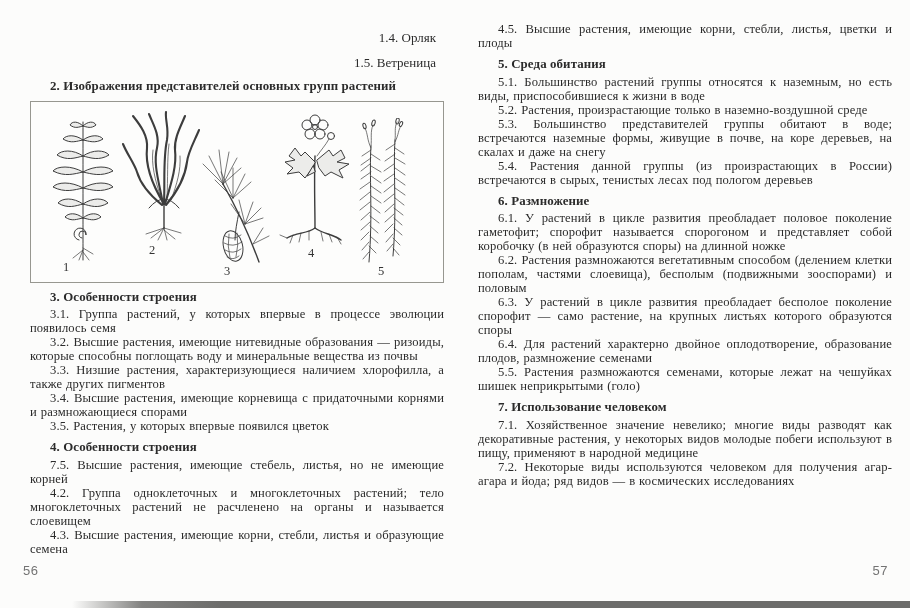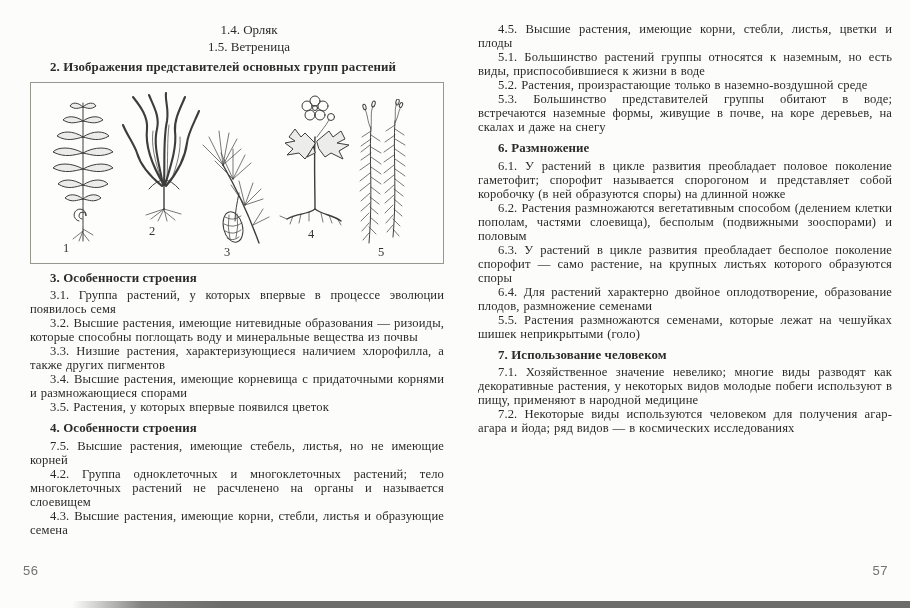--- a/index.html
+++ b/index.html
@@ -8,21 +8,21 @@
     background:#fcfcfb;color:#2b2b2b;
     font-family:"Liberation Serif","DejaVu Serif",serif;
   }
   .col{position:absolute;top:22px;width:414px;}
   .col.left{left:30px;}
   .col.right{left:478px;}
   p.para{
     margin:0;text-indent:20px;text-align:justify;
     font-size:12.6px;line-height:14px;letter-spacing:.12px;word-spacing:.6px;
   }
-  p.li{margin:0;text-indent:24px;text-align:center;font-size:13px;line-height:16.5px;}
+  p.li{margin:8px;text-indent:24px;text-align:right;font-size:13px;line-height:16.5px;}
   h3.hd{
     margin:7px 0 3px;font-size:12.9px;line-height:14.5px;
     text-indent:20px;font-weight:bold;letter-spacing:.1px;
   }
   h3.hd.first{margin-top:5px;}
   .figure{
     position:relative;height:182px;margin:7px 0 4px;
     border:1px solid #979790;background:#fdfdfc;box-sizing:border-box;
   }
   .plant{position:absolute;}
@@ -158,23 +158,25 @@
   <h3 class="hd">4. Особенности строения</h3>
   <p class="para">7.5. Высшие растения, имеющие стебель, листья, но не имеющие корней</p>
   <p class="para">4.2. Группа одноклеточных и многоклеточных растений; тело многоклеточных растений не расчленено на органы и называется слоевищем</p>
   <p class="para">4.3. Высшие растения, имеющие корни, стебли, листья и образующие семена</p>
 
   <div class="pagenum pn-left">56</div>
 </div>
 
 <div class="col right">
   <p class="para">4.5. Высшие растения, имеющие корни, стебли, листья, цветки и плоды</p>
+  <h3 class="hd">5. Среда обитания</h3>
   <p class="para">5.1. Большинство растений группы относятся к наземным, но есть виды, приспособившиеся к жизни в воде</p>
   <p class="para">5.2. Растения, произрастающие только в наземно-воздушной среде</p>
   <p class="para">5.3. Большинство представителей группы обитают в воде; встречаются наземные формы, живущие в почве, на коре деревьев, на скалах и даже на снегу</p>
+  <p class="para">5.4. Растения данной группы (из произрастающих в России) встречаются в сырых, тенистых лесах под пологом деревьев</p>
   <h3 class="hd">6. Размножение</h3>
   <p class="para">6.1. У растений в цикле развития преобладает половое поколение гаметофит; спорофит называется спорогоном и представляет собой коробочку (в ней образуются споры) на длинной ножке</p>
   <p class="para">6.2. Растения размножаются вегетативным способом (делением клетки пополам, частями слоевища), бесполым (подвижными зооспорами) и половым</p>
   <p class="para">6.3. У растений в цикле развития преобладает бесполое поколение спорофит — само растение, на крупных листьях которого образуются споры</p>
   <p class="para">6.4. Для растений характерно двойное оплодотворение, образование плодов, размножение семенами</p>
   <p class="para">5.5. Растения размножаются семенами, которые лежат на чешуйках шишек неприкрытыми (голо)</p>
   <h3 class="hd">7. Использование человеком</h3>
   <p class="para">7.1. Хозяйственное значение невелико; многие виды разводят как декоративные растения, у некоторых видов молодые побеги используют в пищу, применяют в народной медицине</p>
   <p class="para">7.2. Некоторые виды используются человеком для получения агар-агара и йода; ряд видов — в космических исследованиях</p>
 

